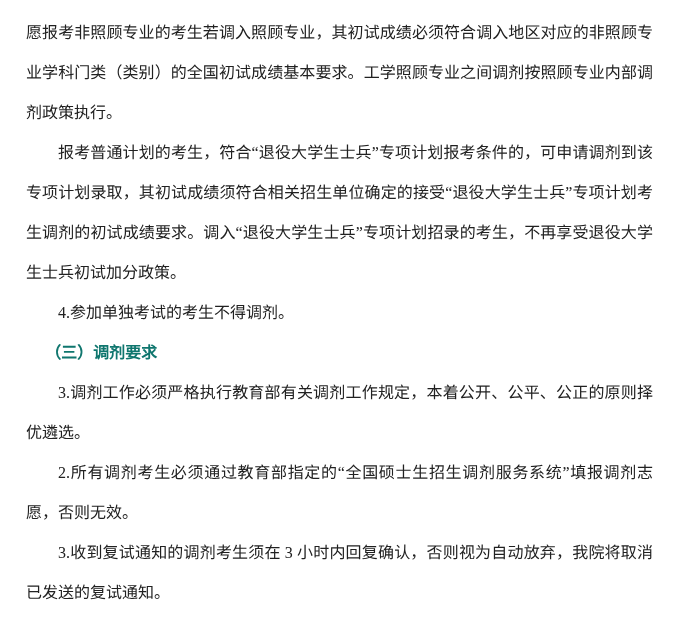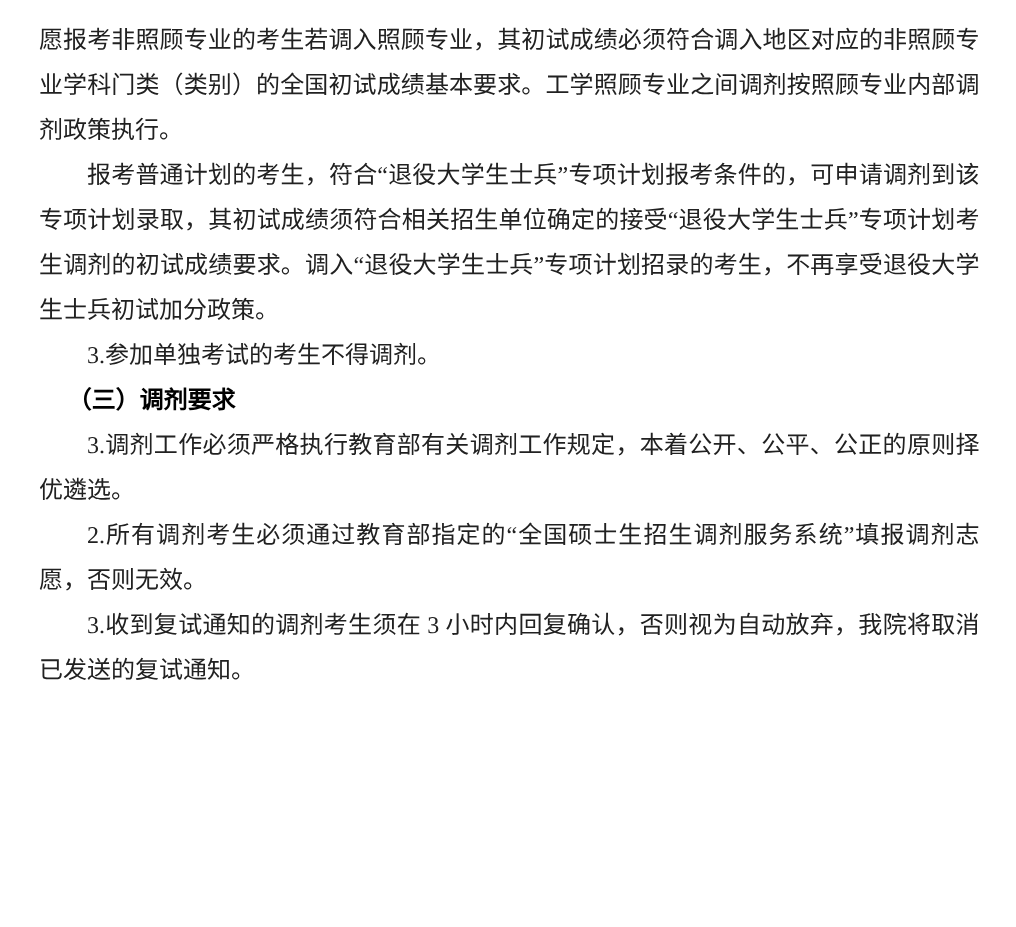--- a/index.html
+++ b/index.html
@@ -14,46 +14,46 @@
   }
   .page {
     box-sizing: border-box;
     width: 677px;
     height: 568px;
     padding: 13px 24px 0 26px;
     background: #ffffff;
     color: #212121;
     font-family: "Liberation Serif", "DejaVu Serif", serif;
     font-size: 16px;
-    line-height: 30px;
+    line-height: 40px;
     text-align: justify;
     text-justify: inter-ideograph;
   }
   .page p {
     margin: 0;
     text-indent: 2em;
     text-align-last: left;
   }
   .page p.no-indent {
     text-indent: 0;
   }
   .page p.bold {
     font-weight: bold;
     color: #111111;
   }
   .page p.section-heading {
     text-indent: 1.2em;
     font-weight: bold;
-    color: #000000;
+    color: #0f766e;
   }
 </style>
 </head>
 <body>
 
 <div class="page">
   <p class="no-indent">愿报考非照顾专业的考生若调入照顾专业，其初试成绩必须符合调入地区对应的非照顾专业学科门类（类别）的全国初试成绩基本要求。工学照顾专业之间调剂按照顾专业内部调剂政策执行。</p>
   <p>报考普通计划的考生，符合“退役大学生士兵”专项计划报考条件的，可申请调剂到该专项计划录取，其初试成绩须符合相关招生单位确定的接受“退役大学生士兵”专项计划考生调剂的初试成绩要求。调入“退役大学生士兵”专项计划招录的考生，不再享受退役大学生士兵初试加分政策。</p>
-  <p>3.参加单独考试的考生不得调剂。</p>
+  <p>4.参加单独考试的考生不得调剂。</p>
   <p class="section-heading">（三）调剂要求</p>
   <p>3.调剂工作必须严格执行教育部有关调剂工作规定，本着公开、公平、公正的原则择优遴选。</p>
   <p>2.所有调剂考生必须通过教育部指定的“全国硕士生招生调剂服务系统”填报调剂志愿，否则无效。</p>
   <p>3.收到复试通知的调剂考生须在 3 小时内回复确认，否则视为自动放弃，我院将取消已发送的复试通知。</p>
 </div>
 
 </body></html>

